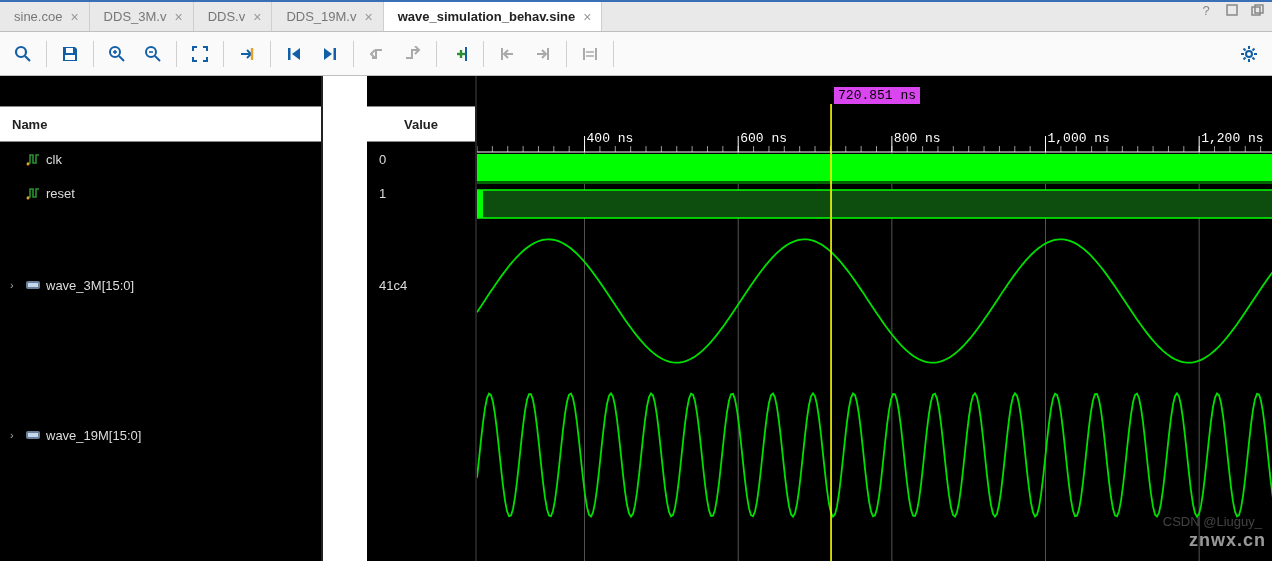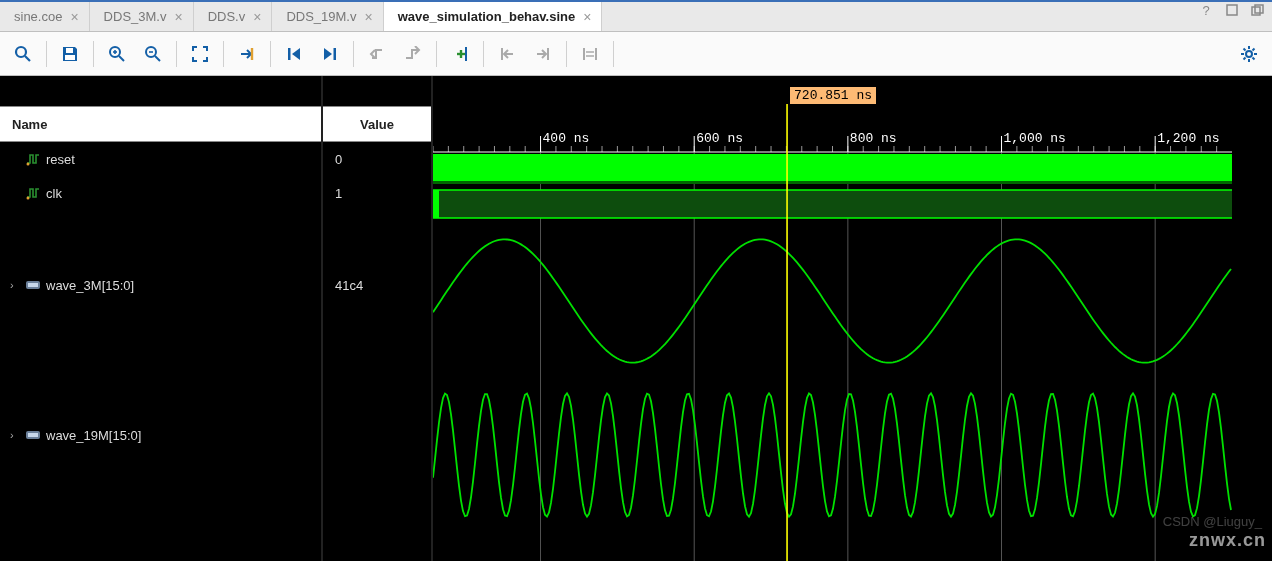--- a/index.html
+++ b/index.html
@@ -14,36 +14,36 @@
   .tabs-right { display: flex; align-items: center; gap: 10px; padding: 0 6px; color: #888; }
   .hicon { width: 16px; height: 16px; display: inline-flex; align-items: center; justify-content: center; }
   
   .toolbar { display: flex; align-items: center; height: 44px; background: #fafafa; border-bottom: 1px solid #bfbfbf; padding: 0 6px; gap: 2px; }
   .tbtn { width: 34px; height: 34px; display: flex; align-items: center; justify-content: center; border-radius: 3px; cursor: pointer; }
   .tsep { width: 1px; height: 26px; background: #d0d0d0; margin: 0 4px; }
   .toolbar-spacer { flex: 1; }
   
   .body { flex: 1; display: flex; min-height: 0; }
   .panel-name { width: 323px; background: #000; display: flex; flex-direction: column; border-right: 2px solid #222; }
-  .panel-value { width: 110px; background: #000; display: flex; flex-direction: column; border-right: 2px solid #222; }
+  .panel-value { width: 110px; background: #000; display: flex; flex-direction: column; border-right: 2px solid #222; margin-left: 44px; }
   .panel-wave { flex: 1; background: #000; position: relative; overflow: hidden; }
   .blackbar { height: 30px; background: #000; }
   .colhead { height: 36px; background: #fff; color: #222; font-weight: bold; display: flex; align-items: center; padding: 0 12px; border-bottom: 1px solid #888; border-top: 1px solid #888; }
   .panel-value .colhead { justify-content: center; }
   .rows { flex: 1; color: #ddd; }
   .row { display: flex; align-items: center; padding: 0 10px; }
   .row.sig { height: 34px; }
   .row.bus { height: 150px; }
   .exp { width: 14px; color: #aaa; font-size: 11px; }
   .sigicon { width: 18px; height: 16px; display: inline-flex; align-items: center; justify-content: center; margin-right: 4px; }
   .vrow { display: flex; align-items: center; justify-content: flex-start; padding: 0 12px; color: #ddd; }
   .vrow.sig { height: 34px; }
   .vrow.bus { height: 150px; }
   
-  .marker-label { position: absolute; top: 10px; background: #fdba74; color: #000; font-family: "Consolas","Courier New",monospace; font-size: 13px; padding: 1px 4px; border: 1px solid #000; z-index: 5; }
+  .marker-label { position: absolute; top: 10px; background: #d946ef; color: #000; font-family: "Consolas","Courier New",monospace; font-size: 13px; padding: 1px 4px; border: 1px solid #000; z-index: 5; }
   .wave-svg { position: absolute; top: 0; left: 0; }
   .ruler-text { font-family: "Consolas","Courier New",monospace; font-size: 13px; fill: #fff; }
   .watermark { position: absolute; right: 6px; bottom: 10px; color: rgba(255,255,255,0.6); font-size: 18px; font-weight: bold; letter-spacing: 1px; }
   .watermark2 { position: absolute; right: 10px; bottom: 32px; color: rgba(255,255,255,0.25); font-size: 13px; }
 </style>
 </head>
 <body>
 
 <div class="root">
 
@@ -211,31 +211,31 @@
       <div class="colhead">Name</div>
       <div class="rows">
         <div class="row sig">
           <span class="exp"></span>
           <span class="sigicon">
               <svg width="14" height="14">
                 <path d="M1 11h3V3h3v8h3V3h3" fill="none" stroke="#2a9030" stroke-width="1.6"></path>
                 <circle cx="2" cy="12" r="1.5" fill="#e0a030"></circle>
               </svg>
             </span>
-          <span>reset</span>
+          <span>clk</span>
         </div>
         <div class="row sig">
           <span class="exp"></span>
           <span class="sigicon">
               <svg width="14" height="14">
                 <path d="M1 11h3V3h3v8h3V3h3" fill="none" stroke="#2a9030" stroke-width="1.6"></path>
                 <circle cx="2" cy="12" r="1.5" fill="#e0a030"></circle>
               </svg>
             </span>
-          <span>clk</span>
+          <span>reset</span>
         </div>
         <div class="row bus">
           <span class="exp">›</span>
           <span class="sigicon">
               <svg width="16" height="12">
                 <rect x="1" y="2" width="14" height="8" rx="2" fill="#6a7f99"></rect>
                 <rect x="3" y="4" width="10" height="4" fill="#c7d7ea"></rect>
               </svg>
             </span>
           <span>wave_3M[15:0]</span>

